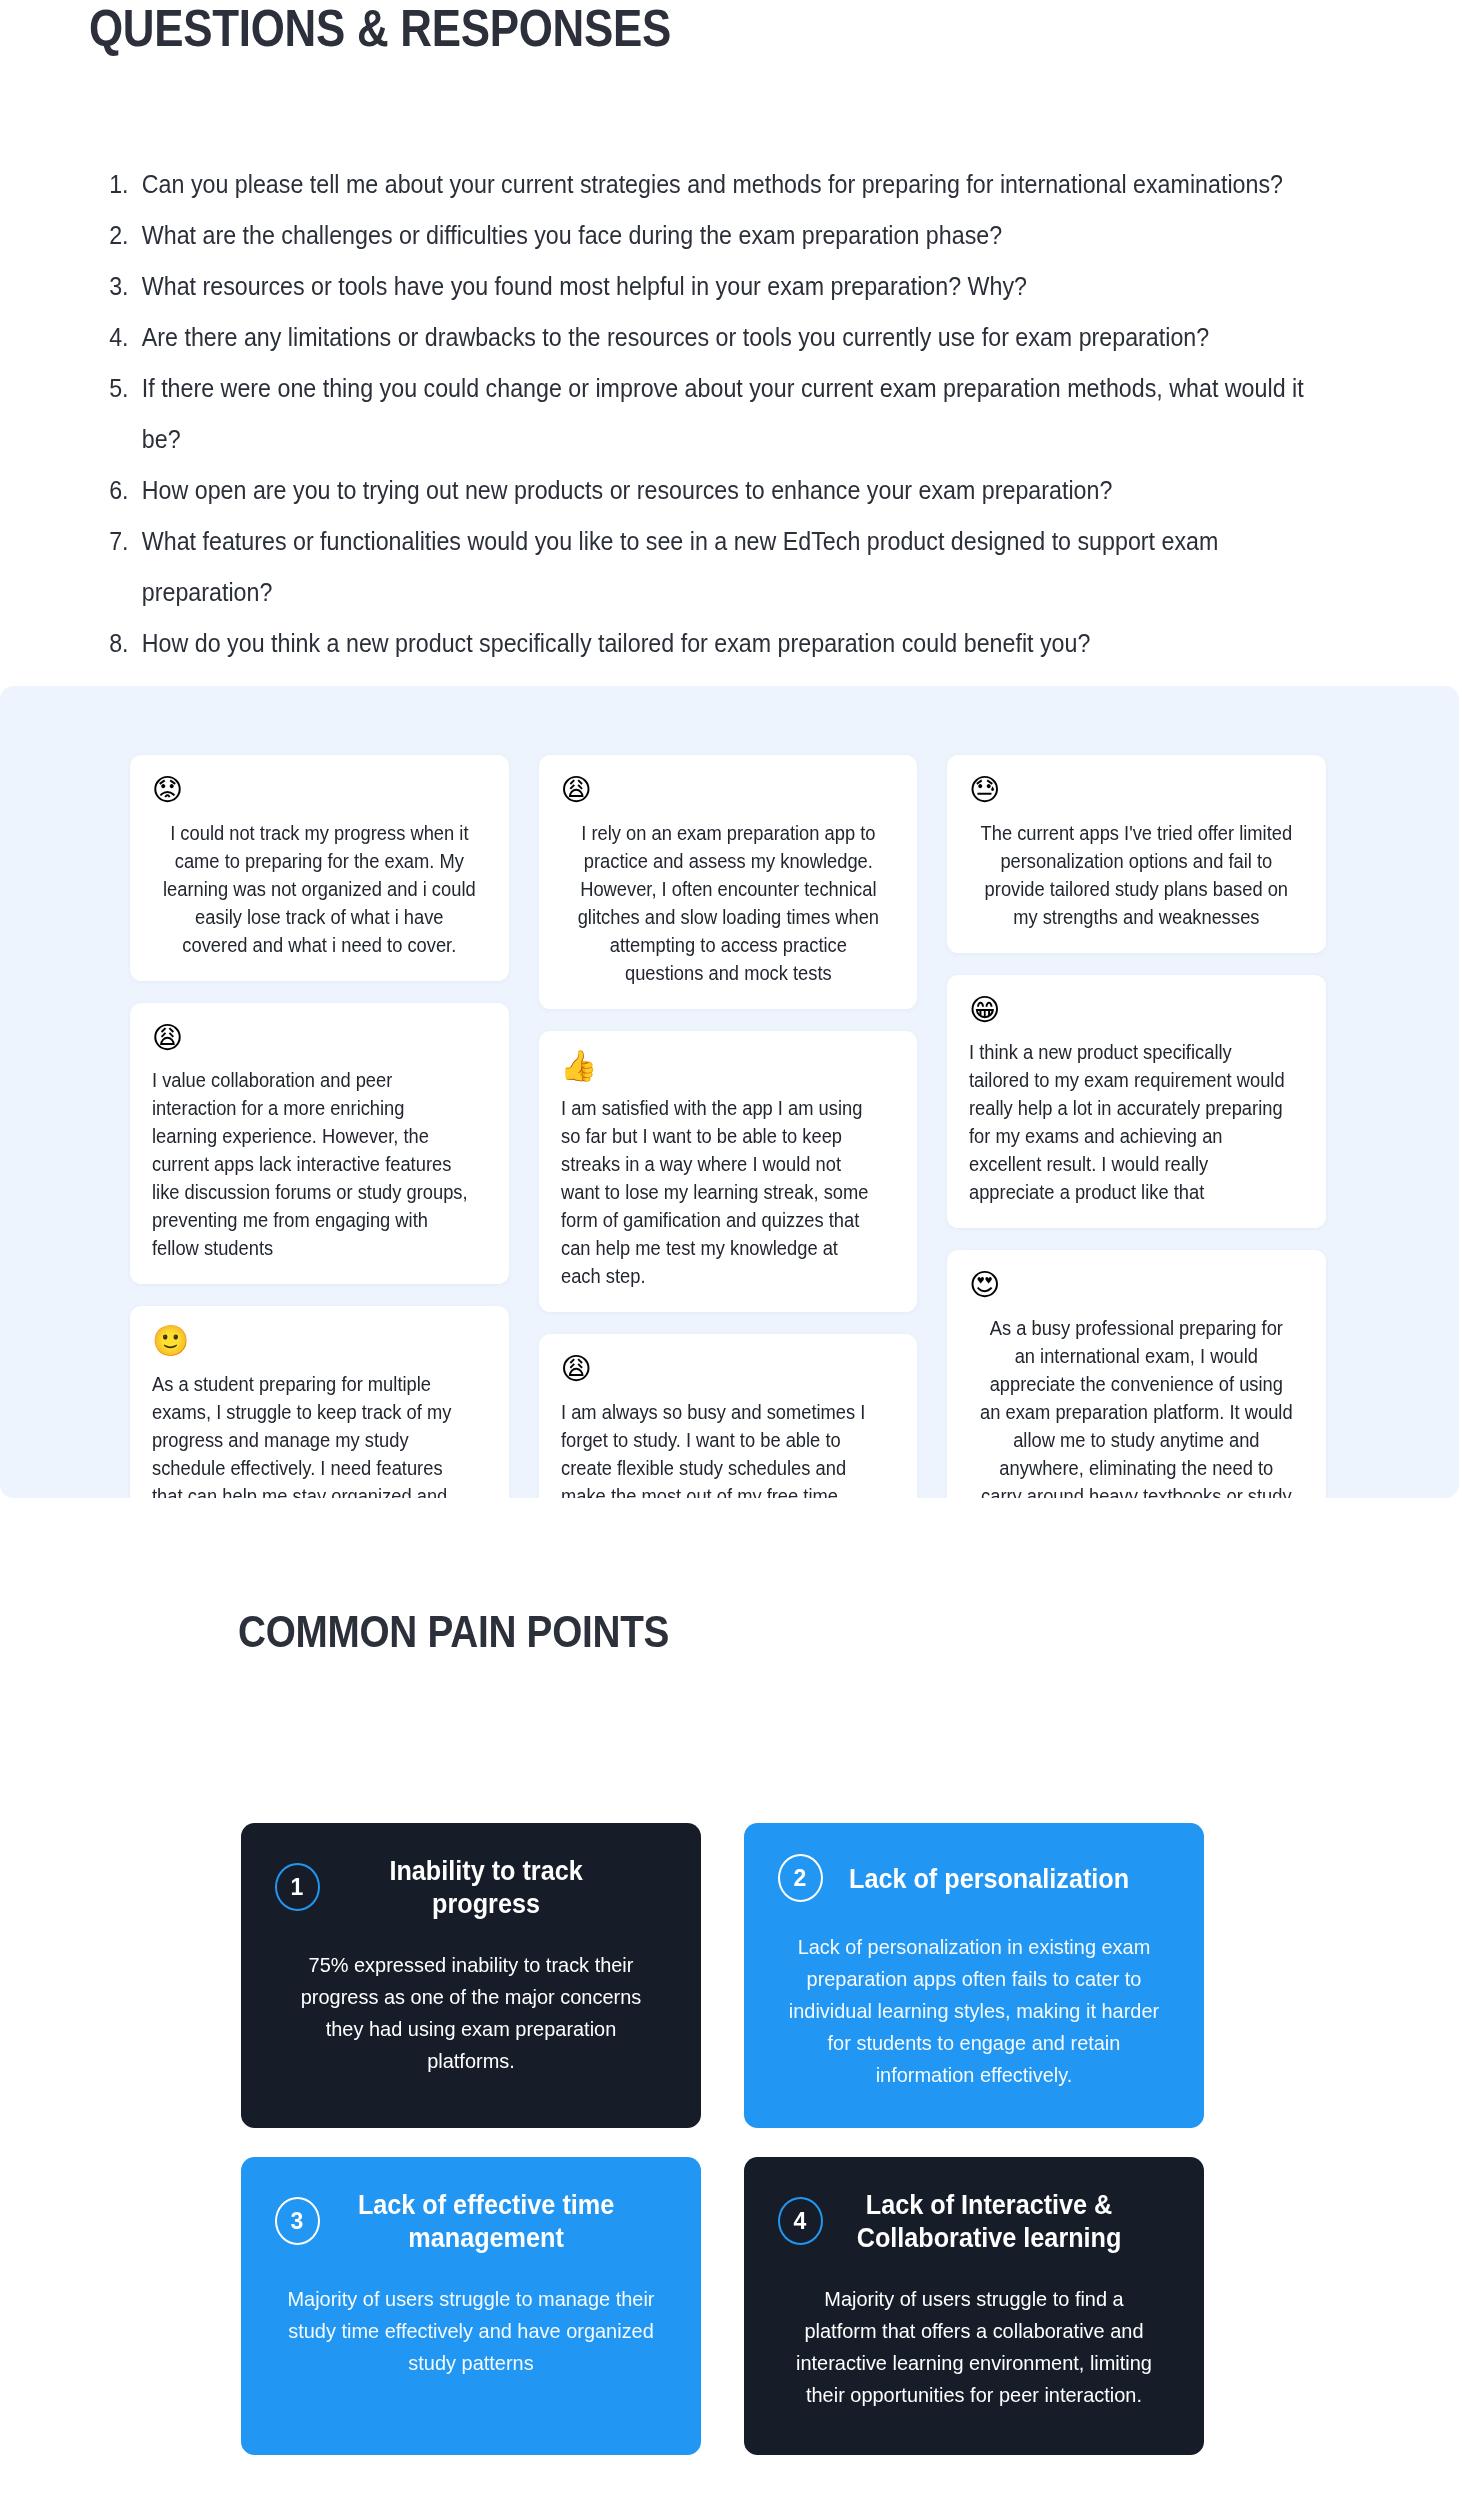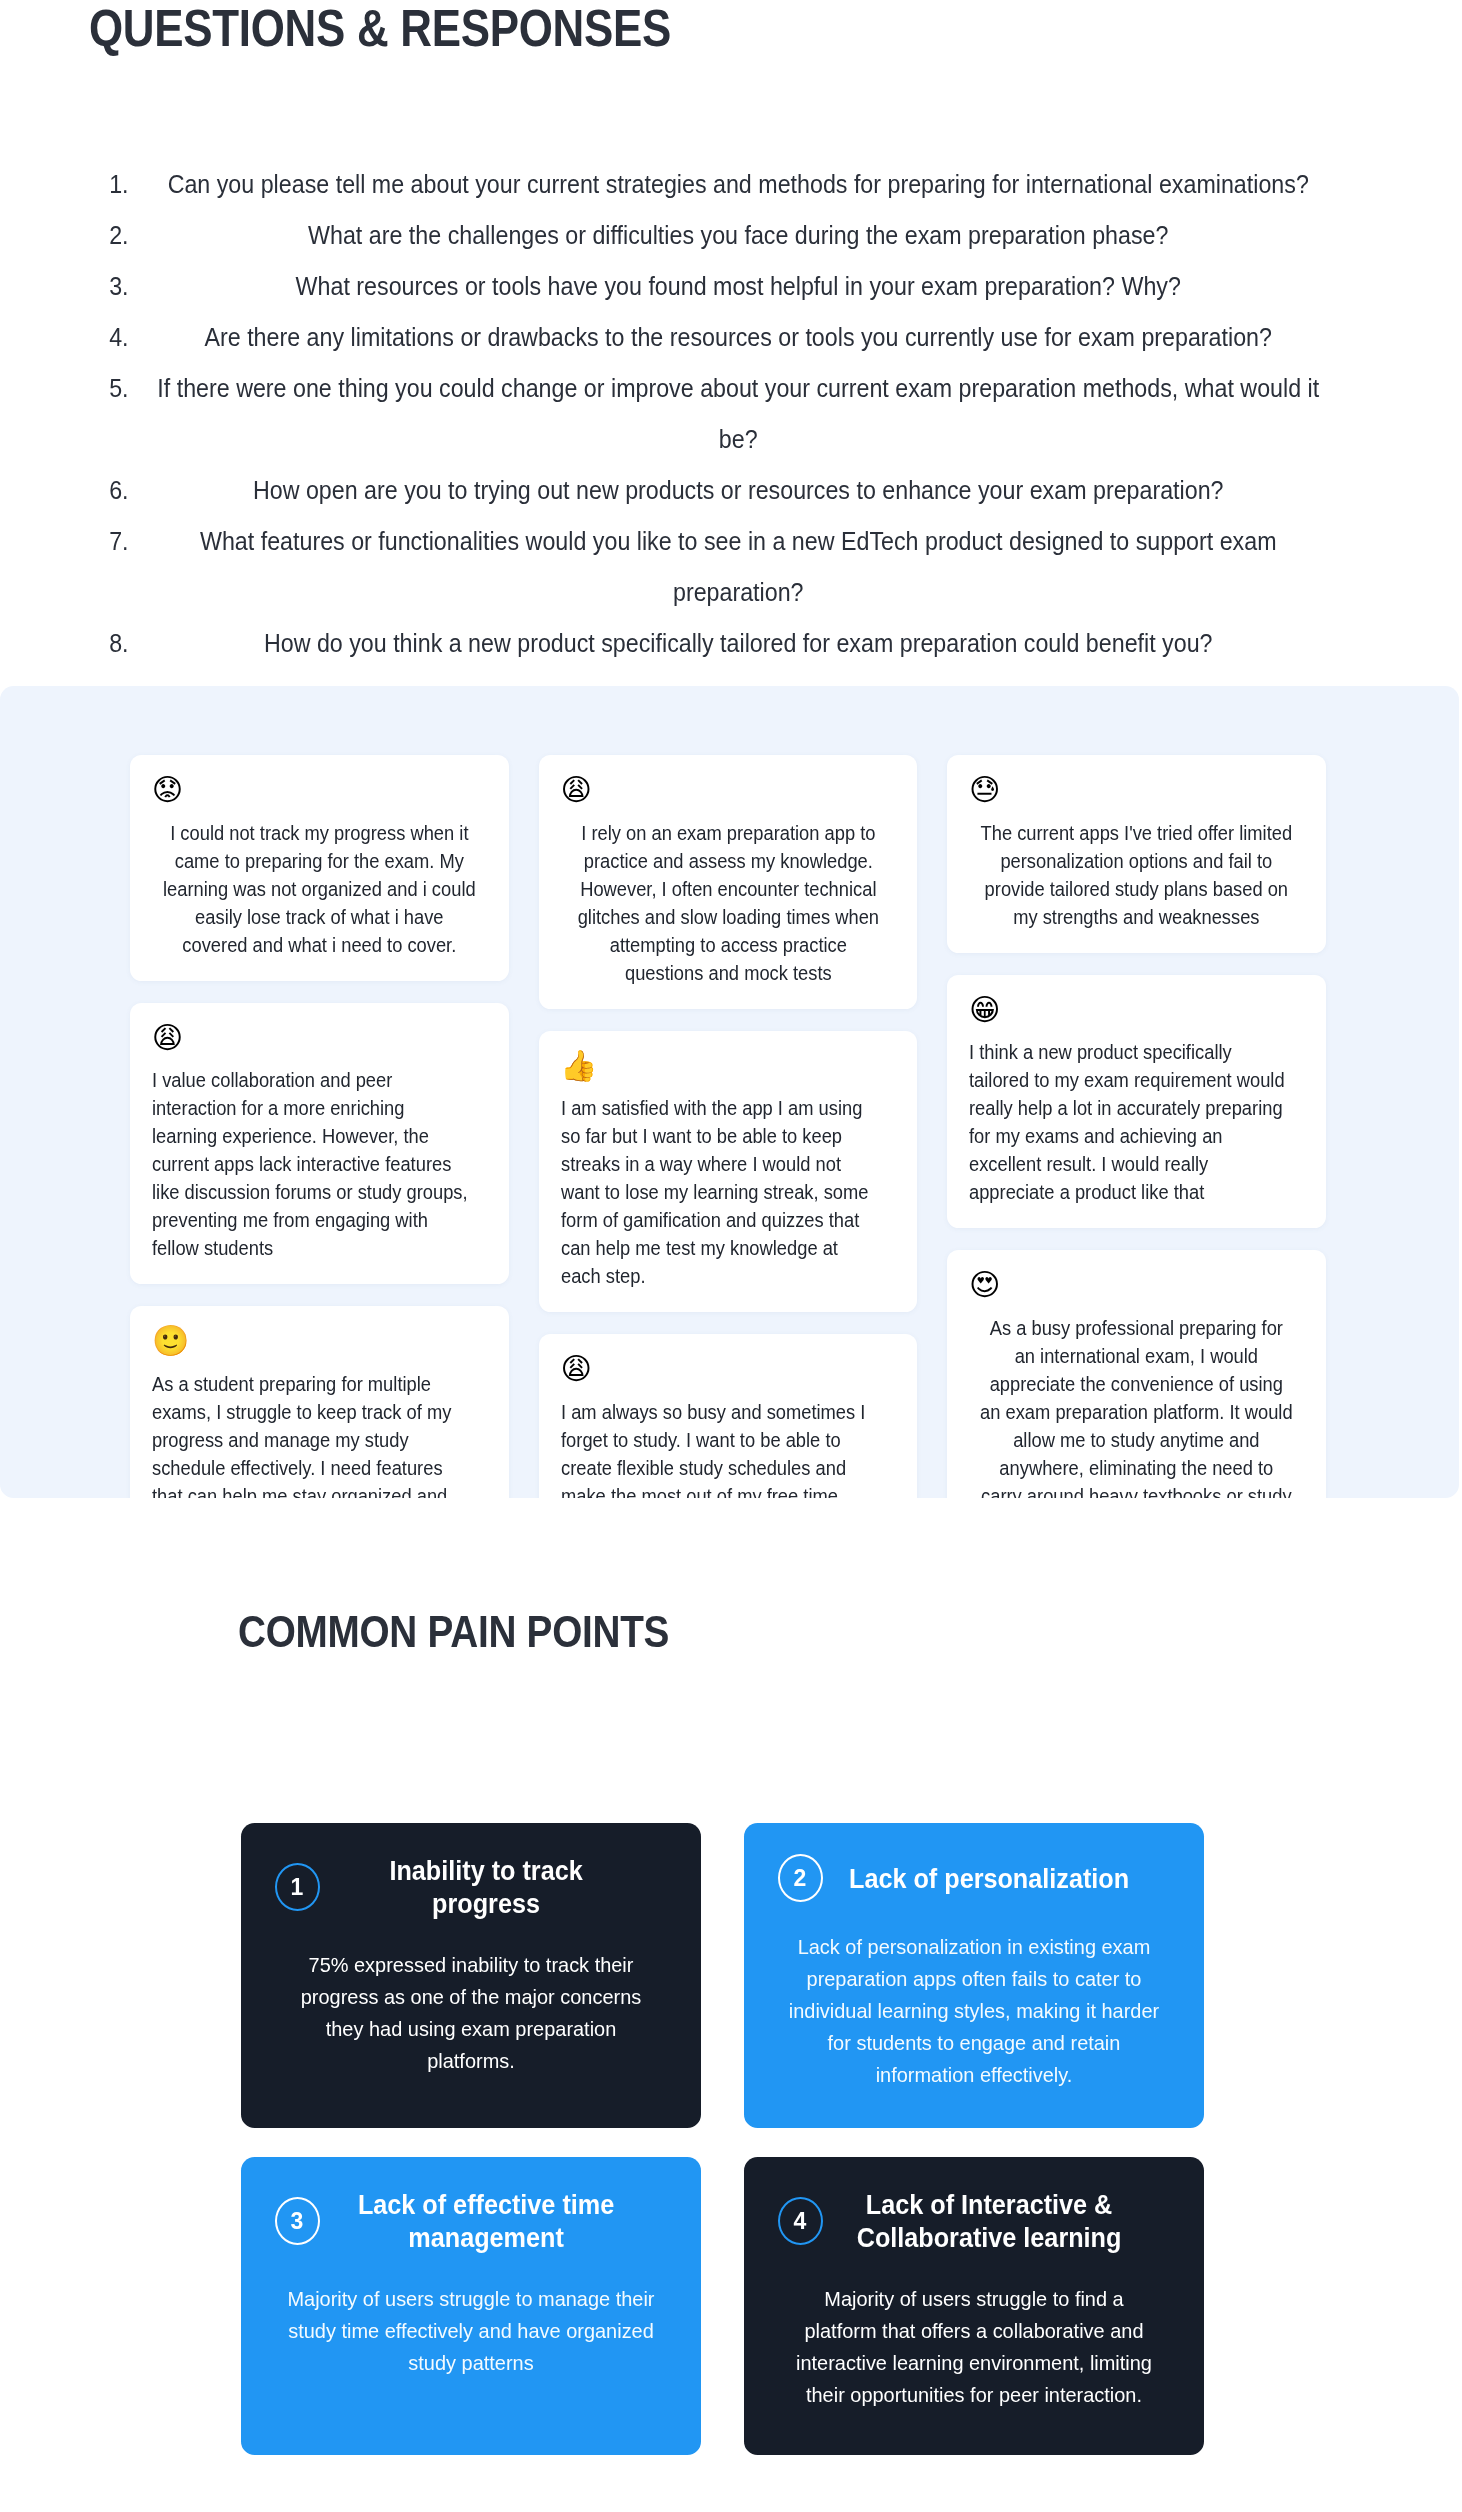--- a/index.html
+++ b/index.html
@@ -23,21 +23,20 @@
   #q-title{left:89px;top:0px;font-size:51px;line-height:57px;}
   #pp-title{left:238px;top:1606px;font-size:45px;line-height:52px;}
 
   .q-list{
     position:absolute;
     left:91px;top:159px;
     width:1290px;
     margin:0;padding:0 0 0 44px;
     list-style:decimal;
     color:#2a2f39;
-    text-align:center;
   }
   .q-list li{
     font-size:25px;
     line-height:51px;
     padding-left:7.3px;
     font-weight:400;
     transform:scaleX(0.93);
     transform-origin:left top;
   }
   .q-list li::marker{font-size:25px;}

